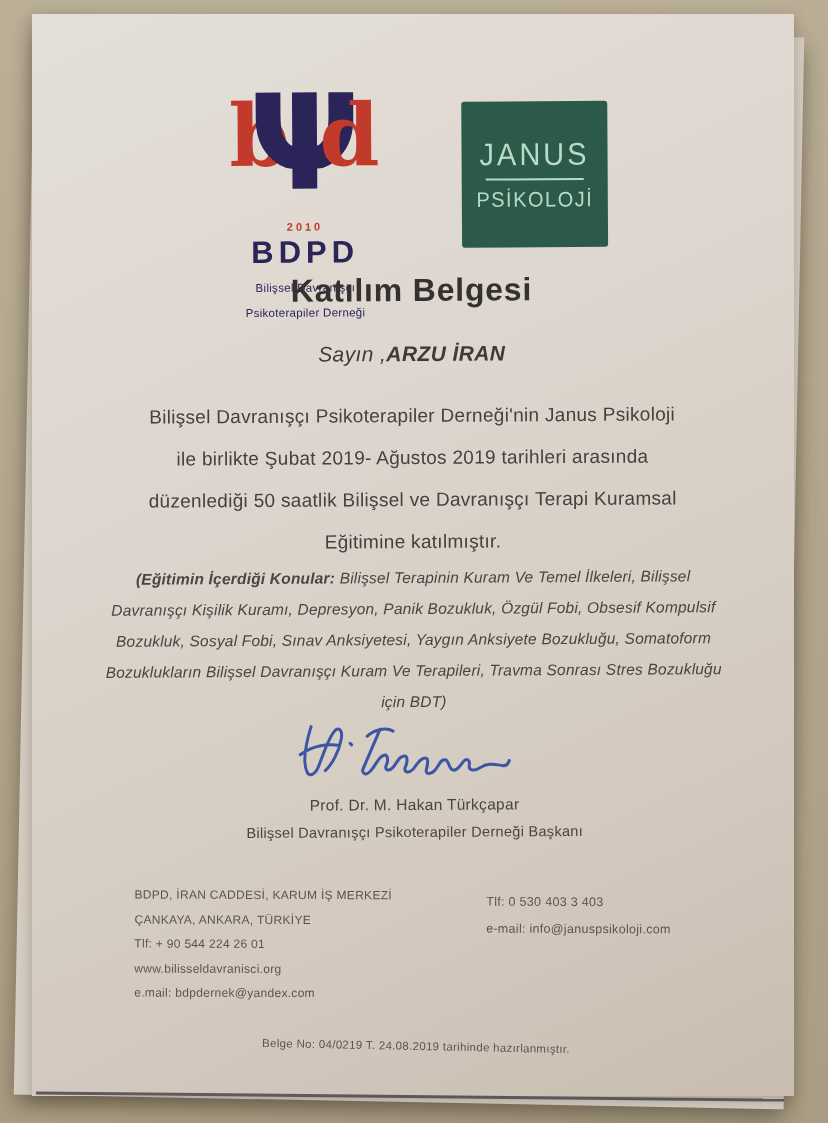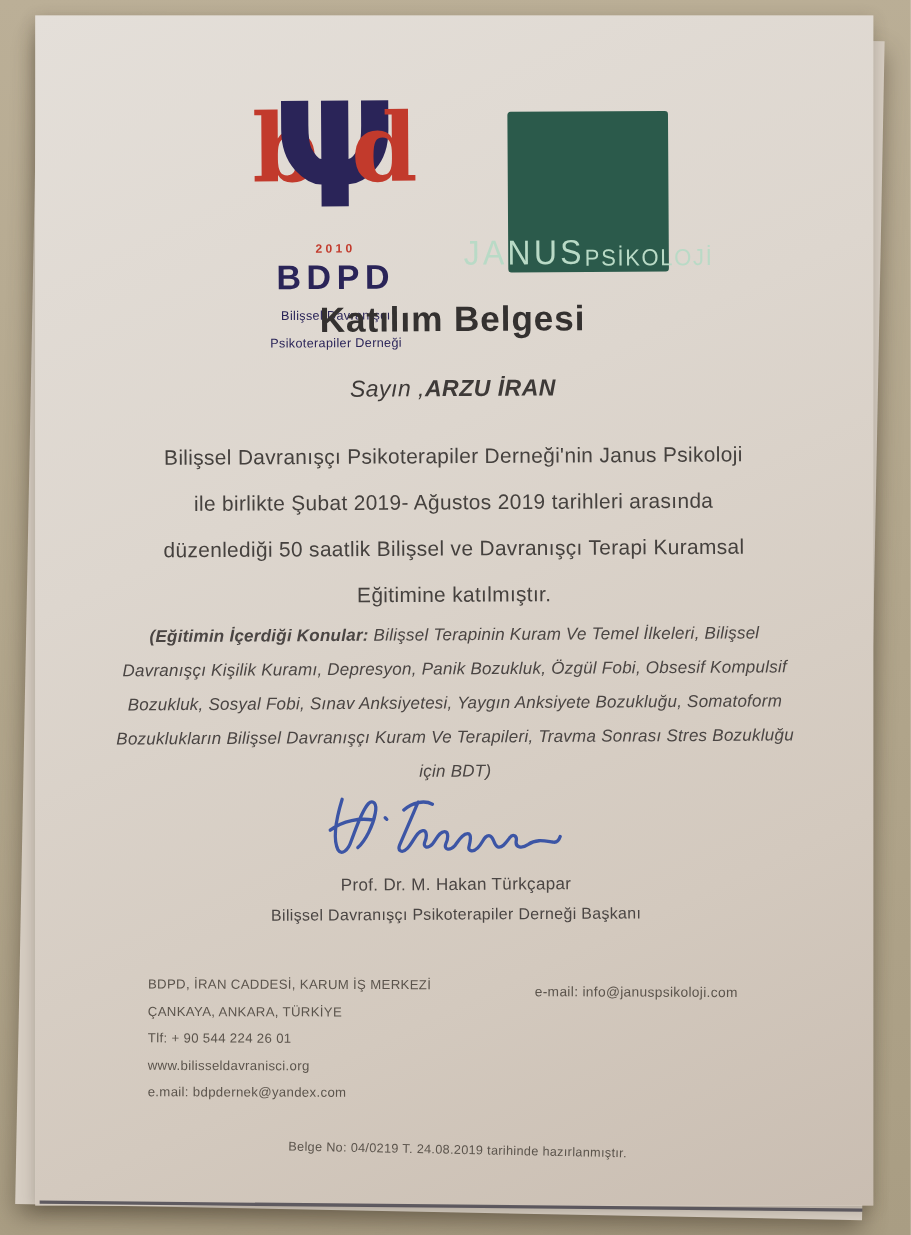--- a/index.html
+++ b/index.html
@@ -43,21 +43,21 @@
     margin-top:-24px;font-size:11px;font-weight:bold;color:#c23a2c;letter-spacing:3px;
   }
   .bdpd-acronym{
     margin-top:2px;font-size:31px;font-weight:bold;color:#2a2458;letter-spacing:5px;
   }
   .bdpd-sub{font-size:11.5px;font-weight:normal;color:#2a2458;line-height:13.5px;letter-spacing:.3px;margin-top:11px;}
 
   .janus{
     position:absolute;left:432px;top:88px;width:146px;height:146px;
     background:#2b5a4b;border-radius:3px;
-    display:flex;flex-direction:row;align-items:flex-end;justify-content:center;
+    display:flex;flex-direction:column;align-items:center;justify-content:center;
     color:#b9dac6;
   }
   .janus-top{font-size:29px;letter-spacing:3px;transform:scaleY(1.08);}
   .janus-divider{width:98px;height:2px;background:#b9dac6;margin:7px 0 8px;}
   .janus-bottom{font-size:20px;letter-spacing:1.5px;transform:scaleY(1.05);}
 
   
   .title{
     position:absolute;left:0;right:0;top:258px;margin:0;text-align:center;
     font-size:32px;font-weight:bold;color:#343130;letter-spacing:.8px;
@@ -163,20 +163,21 @@
 
       <div class="footer-left">
         <div>BDPD, İRAN CADDESİ, KARUM İŞ MERKEZİ</div>
         <div>ÇANKAYA, ANKARA, TÜRKİYE</div>
         <div>Tlf: + 90 544 224 26 01</div>
         <div>www.bilisseldavranisci.org</div>
         <div>e.mail: bdpdernek@yandex.com</div>
       </div>
 
       <div class="footer-right">
+        <div>Tlf: 0 530 403 3 403</div>
         <div>e-mail: info@januspsikoloji.com</div>
       </div>
 
       <div class="belge-note">Belge No: 04/0219 T.  24.08.2019 tarihinde hazırlanmıştır.</div>
 
     </div>
   </div>
 </div>
 
 </body></html>

